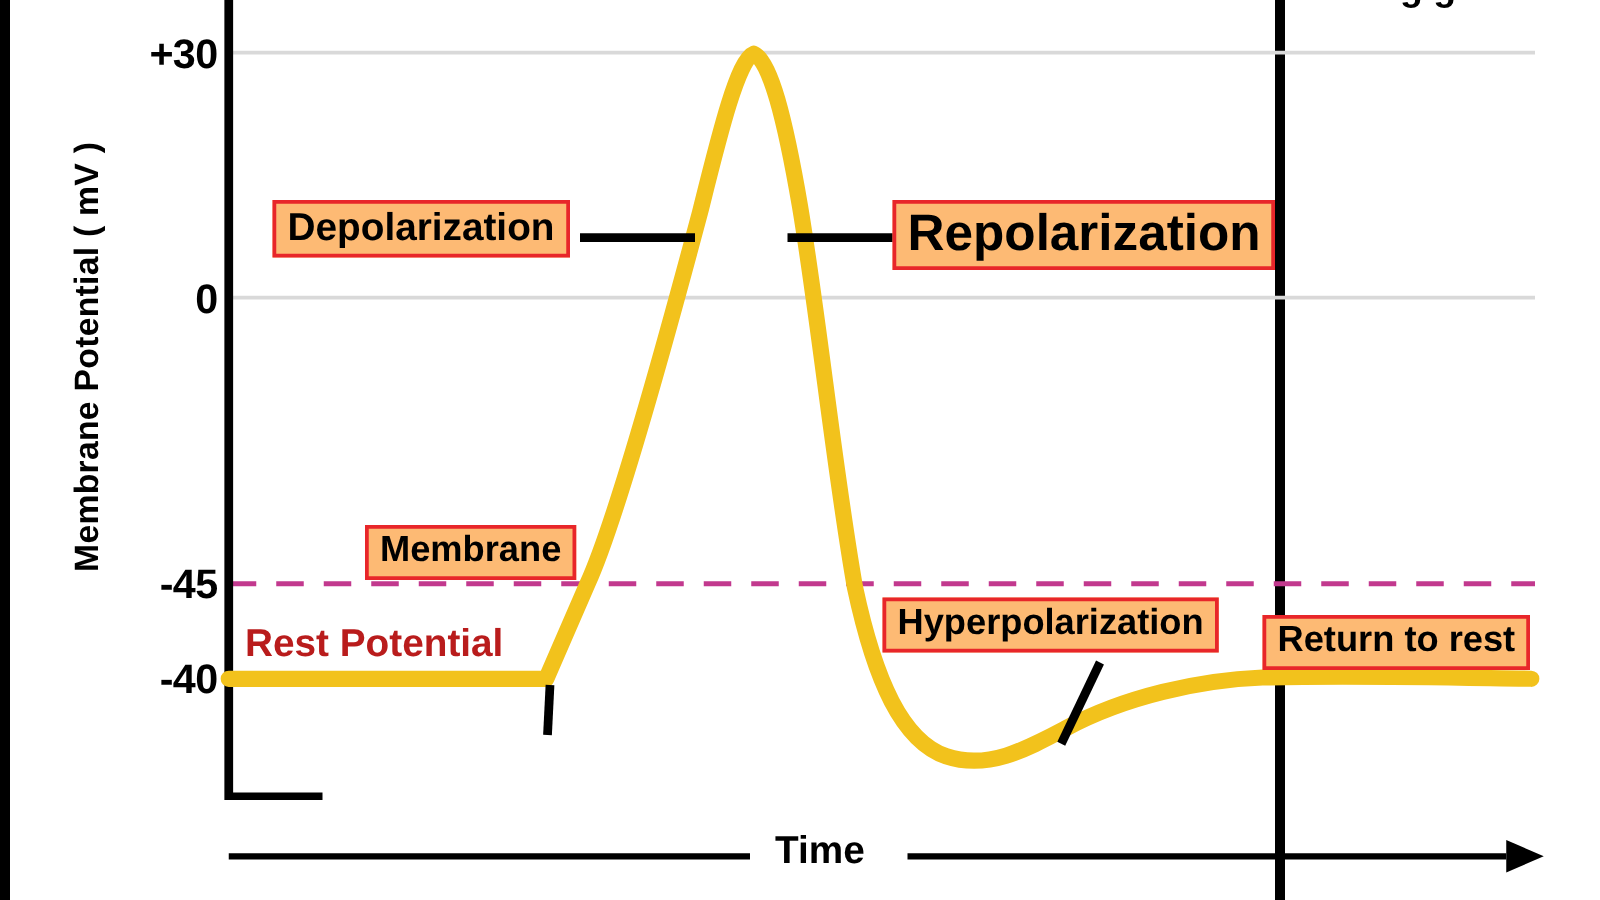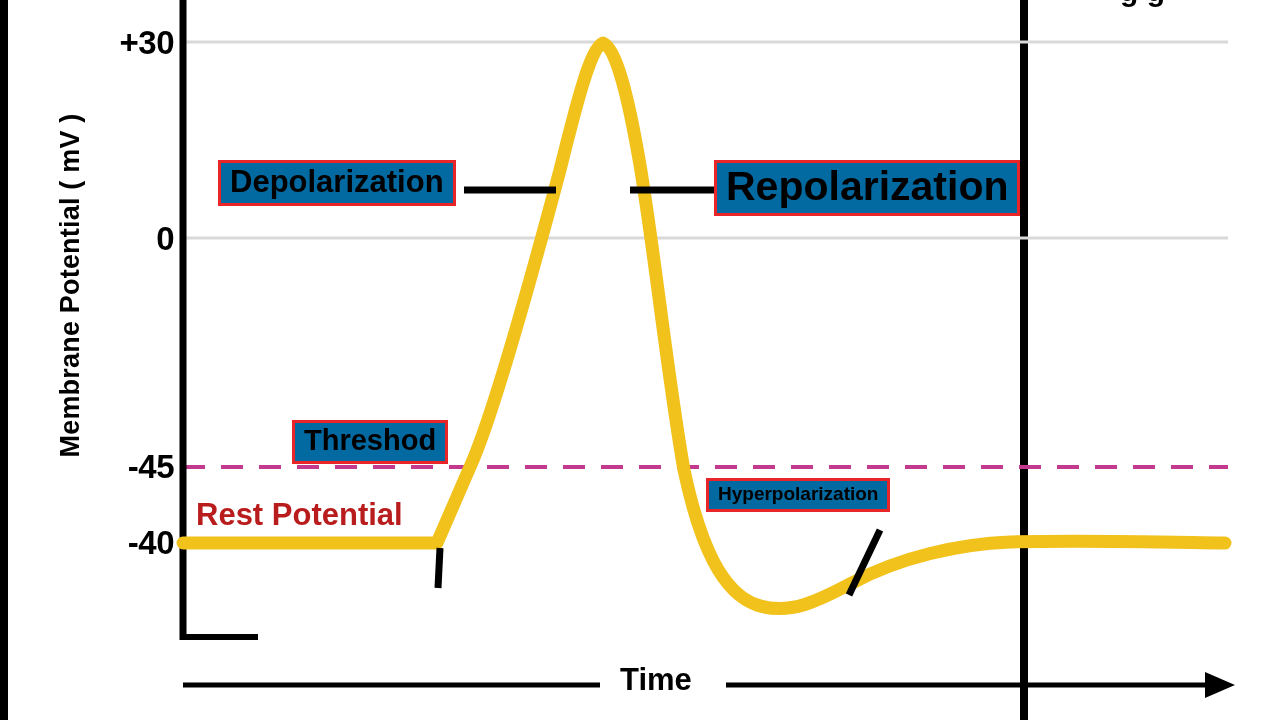--- a/index.html
+++ b/index.html
@@ -71,36 +71,36 @@
     top: 662px;
     font-size: 31px;
     font-weight: bold;
     color: #000000;
     white-space: nowrap;
     text-align: right;
   }
 
   .callout {
     position: absolute;
-    background: #0369a1;
+    background: #fdba74;
     border: 3px solid #E8262A;
     color: #000000;
     font-weight: bold;
     white-space: nowrap;
     line-height: 1;
     box-sizing: border-box;
     display: flex;
     align-items: center;
     justify-content: center;
     padding: 3px 9px 6px 9px;
   }
   #label-depolarization   { left: 218px; top: 160px; font-size: 31px; }
   #label-repolarization   { left: 714px; top: 160px; font-size: 41px; }
   #label-threshold        { left: 292px; top: 420px; font-size: 29px; }
-  #label-hyperpolarization{ left: 706px; top: 478px; font-size: 19px; }
+  #label-hyperpolarization{ left: 706px; top: 478px; font-size: 29px; }
   #label-return-to-rest   { left: 1010px; top: 492px; font-size: 29px; }
 
   .plain-label {
     position: absolute;
     font-weight: bold;
     color: #b91c1c;
     white-space: nowrap;
     line-height: 1;
   }
   #label-rest-potential  { left: 196px; top: 499px; font-size: 31px; }
@@ -160,20 +160,21 @@
   <div class="axis-tick" style="left:88px; top:26px; width:86px;">+30</div>
   <div class="axis-tick" style="left:88px; top:222px; width:86px;">0</div>
   <div class="axis-tick" style="left:88px; top:450px; width:86px;">-45</div>
   <div class="axis-tick" style="left:88px; top:526px; width:86px;">-40</div>
 
   <div id="y-axis-title">Membrane Potential ( mV )</div>
   <div id="x-axis-title">Time</div>
 
   <div class="callout" id="label-depolarization">Depolarization</div>
   <div class="callout" id="label-repolarization">Repolarization</div>
-  <div class="callout" id="label-threshold">Threshod</div>
+  <div class="callout" id="label-threshold">Membrane</div>
   <div class="callout" id="label-hyperpolarization">Hyperpolarization</div>
+  <div class="callout" id="label-return-to-rest">Return to rest</div>
 
   <div class="plain-label" id="label-rest-potential">Rest Potential</div>
 
   <div id="top-clipped-text">g g</div>
 
 </div>
 
 </body></html>

